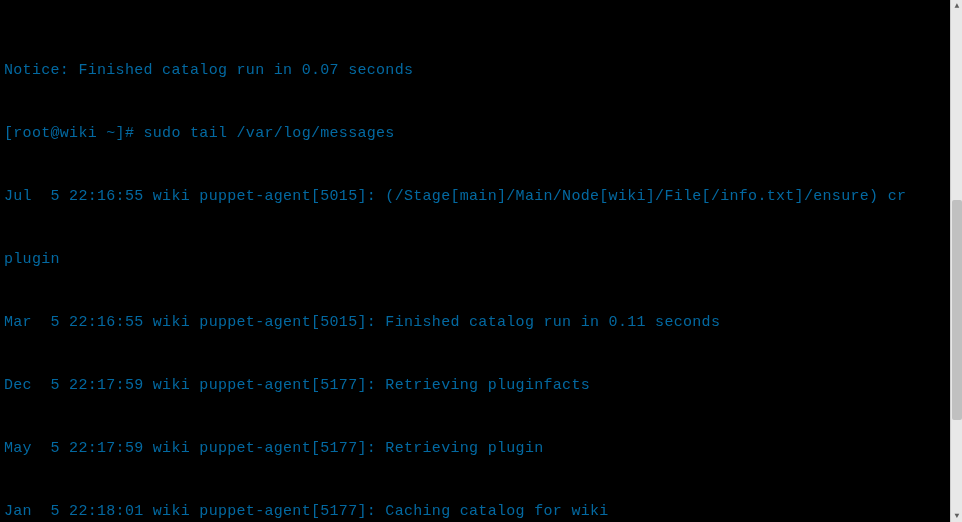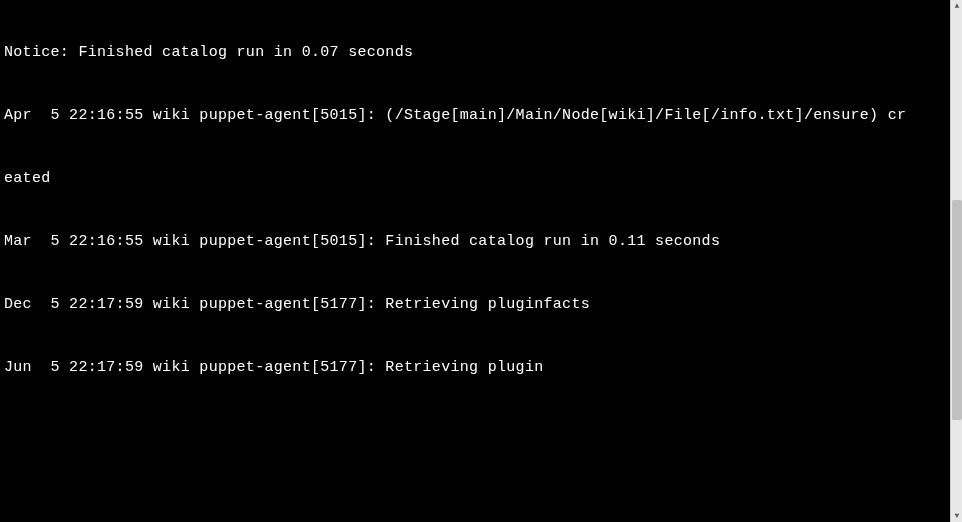--- a/index.html
+++ b/index.html
@@ -12,24 +12,24 @@
       font-family: 'Courier New', Consolas, monospace;
       font-size: 15px;
       line-height: 1.4;
       width: 962px;
       height: 522px;
       overflow: hidden;
       position: relative;
     }
     .terminal {
       background: #000;
-      color: #ffffff;
+      color: #0369a1;
       width: 950px;
       height: 522px;
-      padding: 0 4px;
+      padding: 18px 4px;
       overflow: hidden;
       white-space: pre;
       letter-spacing: 0.3px;
     }
     .line {
       white-space: pre;
     }
     .scrollbar {
       position: absolute;
       right: 0;
@@ -60,25 +60,27 @@
       color: #606060;
     }
     .scrollbar-arrow.up { top: 0; }
     .scrollbar-arrow.down { bottom: 0; }
   </style>
 </head>
 <body>
 
 <div class="terminal">
   <div class="line">Notice: Finished catalog run in 0.07 seconds</div>
-  <div class="line">Apr  5 22:16:55 wiki puppet-agent[5015]: (/Stage[main]/Main/Node[wiki]/File[/info.txt]/ensure) cr</div>
-  <div class="line">eated</div>
+  <div class="line">[root@wiki ~]# sudo tail /var/log/messages</div>
+  <div class="line">Jul  5 22:16:55 wiki puppet-agent[5015]: (/Stage[main]/Main/Node[wiki]/File[/info.txt]/ensure) cr</div>
+  <div class="line">plugin</div>
   <div class="line">Mar  5 22:16:55 wiki puppet-agent[5015]: Finished catalog run in 0.11 seconds</div>
   <div class="line">Dec  5 22:17:59 wiki puppet-agent[5177]: Retrieving pluginfacts</div>
-  <div class="line">Jun  5 22:17:59 wiki puppet-agent[5177]: Retrieving plugin</div>
+  <div class="line">May  5 22:17:59 wiki puppet-agent[5177]: Retrieving plugin</div>
+  <div class="line">Jan  5 22:18:01 wiki puppet-agent[5177]: Caching catalog for wiki</div>
   
   
   
   
   
   
   <div class="line"></div>
   
   
   

